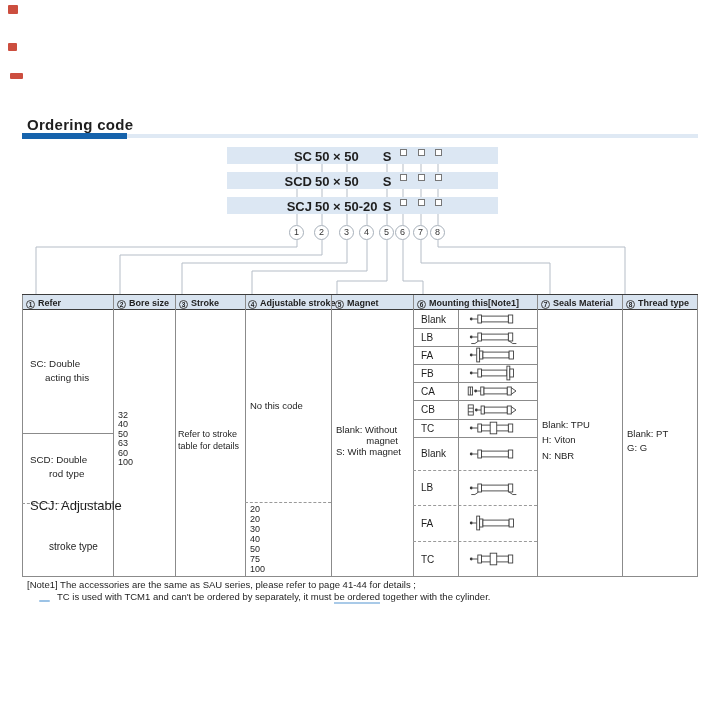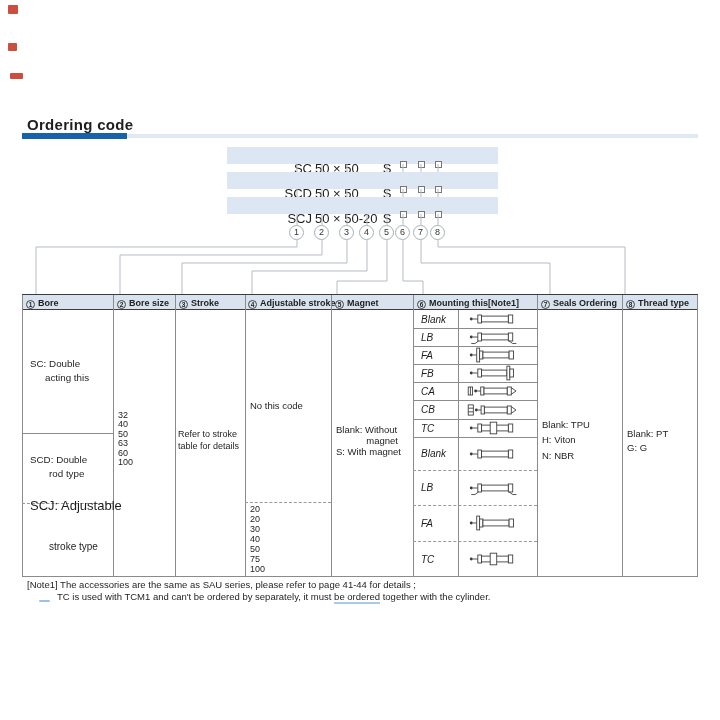--- a/index.html
+++ b/index.html
@@ -5,32 +5,32 @@
   * { margin:0; padding:0; box-sizing:border-box; }
   html,body { width:720px; height:720px; background:#fff; overflow:hidden;
     font-family:"Liberation Sans","DejaVu Sans",sans-serif; color:#1e1e1e; }
   body { position:relative; }
   .abs { position:absolute; }
   .vl { position:absolute; width:1px; background:#8b8b8b; }
   .hl { position:absolute; height:1px; background:#8b8b8b; }
   .hd { position:absolute; height:0; border-top:1px dashed #9a9a9a; }
   .title { font-size:15px; font-weight:bold; letter-spacing:.3px; }
   .band { position:absolute; left:227px; width:271px; height:17px; background:#dce7f3; }
-  .band span { position:absolute; top:1.5px; font-size:13px; font-weight:normal; white-space:nowrap;margin-top:12px; }
+  .band span { position:absolute; top:1.5px; font-size:13px; font-weight:bold; white-space:nowrap; }
   .band .bm { left:0; width:85px; text-align:right; }
   .band .bs { left:88px; }
   .band .bg { left:152px; width:16px; text-align:center; }
   .optbox { position:absolute; top:5px; width:7px; height:7px; border:1px solid #777; background:#fff; }
   .circ { position:absolute; top:225px; width:15px; height:15px; border:1px solid #a7b0ba;
     border-radius:50%; background:#fff; font-size:9px; line-height:13px; text-align:center; color:#333; }
   .hcell { position:absolute; top:298px; font-size:9px; font-weight:bold; white-space:nowrap; }
   .hnum { display:inline-block; width:9px; height:9px; border:1px solid #444; border-radius:50%;
     font-size:6.5px; line-height:7.5px; text-align:center; margin-right:3px; vertical-align:-1px; }
   .cell { position:absolute; font-size:9.5px; white-space:nowrap; }
-  .mrow { position:absolute; left:414px; width:123px; display:flex; align-items:center;font-style:italic; }
+  .mrow { position:absolute; left:414px; width:123px; display:flex; align-items:center; }
   .mrow .mlab { flex:0 0 40px; padding-left:7px; font-size:10px; }
   .mrow .mico { flex:1; display:flex; justify-content:center; }
   svg.cyl { stroke:#3a3a3a; stroke-width:1.2; fill:none; }
   .note { position:absolute; font-size:9.5px; white-space:nowrap; }
   .ul-blue { border-bottom:2px solid #a9cae8; }
   .redmark { position:absolute; background:#c63b2a; opacity:.9; border-radius:1px; }
 </style>
 </head>
 <body>
 
@@ -91,27 +91,27 @@
 <div class="circ" style="left:314px">2</div>
 <div class="circ" style="left:339px">3</div>
 <div class="circ" style="left:359px">4</div>
 <div class="circ" style="left:379px">5</div>
 <div class="circ" style="left:395px">6</div>
 <div class="circ" style="left:413px">7</div>
 <div class="circ" style="left:430px">8</div>
 
 <div class="abs" style="left:22px;top:294px;width:676px;height:16px;background:#d8e3ef;border-top:1.5px solid #3c3c3c;border-bottom:1px solid #3c3c3c"></div>
 
-<div class="hcell" style="left:26px"><span class="hnum">1</span><span>Bore</span></div>
+<div class="hcell" style="left:26px"><span class="hnum">1</span><span>Refer</span></div>
 <div class="hcell" style="left:117px"><span class="hnum">2</span><span>Bore size</span></div>
 <div class="hcell" style="left:179px"><span class="hnum">3</span><span>Stroke</span></div>
 <div class="hcell" style="left:248px"><span class="hnum">4</span><span>Adjustable stroke</span></div>
 <div class="hcell" style="left:335px"><span class="hnum">5</span><span>Magnet</span></div>
 <div class="hcell" style="left:417px"><span class="hnum">6</span><span>Mounting this[Note1]</span></div>
-<div class="hcell" style="left:541px"><span class="hnum">7</span><span>Seals Ordering</span></div>
+<div class="hcell" style="left:541px"><span class="hnum">7</span><span>Seals Material</span></div>
 <div class="hcell" style="left:626px"><span class="hnum">8</span><span>Thread type</span></div>
 
 <div class="vl" style="left:22px;top:295px;height:282px"></div>
 <div class="vl" style="left:113px;top:295px;height:282px"></div>
 <div class="vl" style="left:175px;top:295px;height:282px"></div>
 <div class="vl" style="left:245px;top:295px;height:282px"></div>
 <div class="vl" style="left:331px;top:295px;height:282px"></div>
 <div class="vl" style="left:413px;top:295px;height:282px"></div>
 <div class="vl" style="left:458px;top:310px;height:267px"></div>
 <div class="vl" style="left:537px;top:295px;height:282px"></div>

